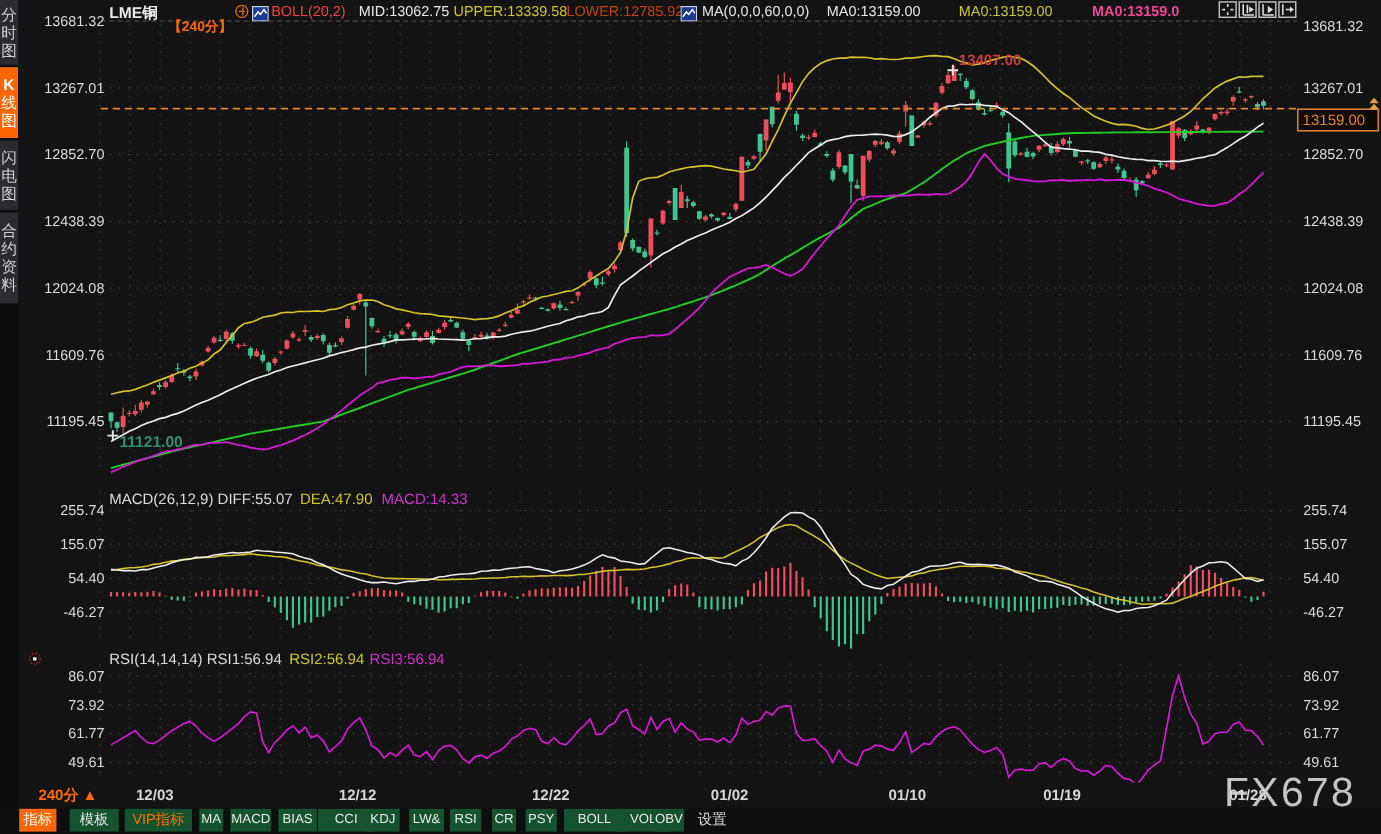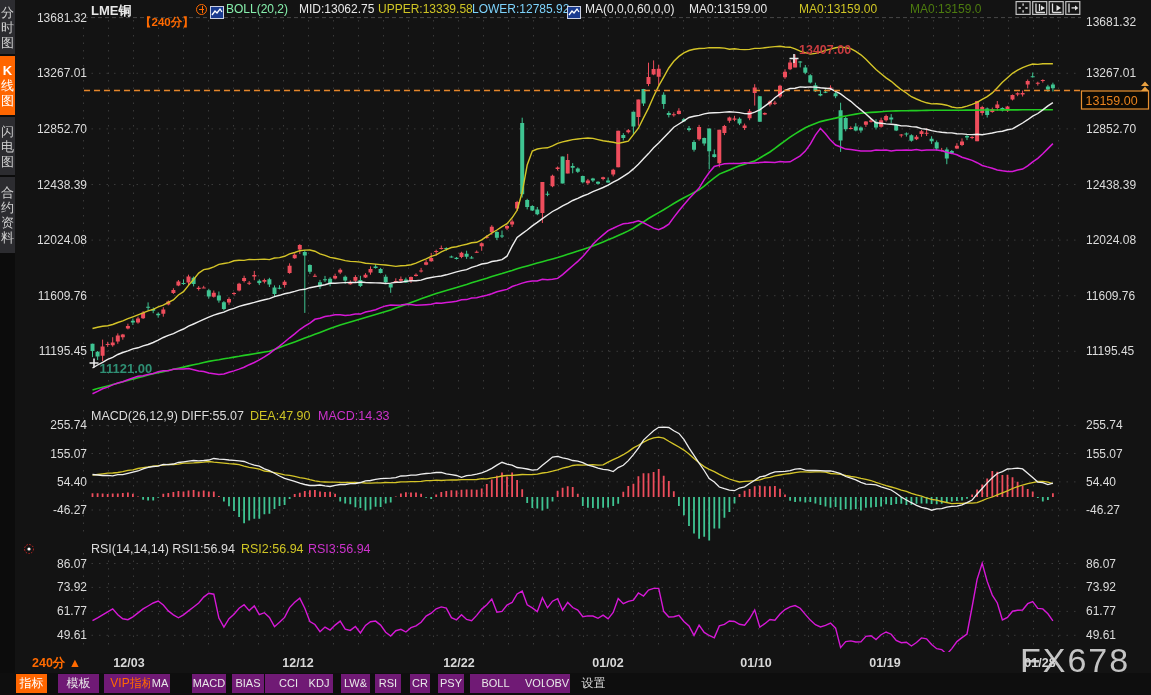--- a/index.html
+++ b/index.html
@@ -11,21 +11,21 @@
 .tab.act{background:#f60;color:#fff}
 .tab .k{color:#fff;font-weight:bold}
 .topbar{position:absolute;left:0;top:2px;height:16px;font-size:12px;z-index:4}
 .topbar span{position:absolute;top:0;white-space:nowrap}
 .circ{width:11px;height:11px;border:1px solid #ff6a00;border-radius:50%;top:2px!important}
 .circ i{position:absolute;left:2px;right:2px;top:4px;height:1px;background:#ff6a00}
 .circ i:after{content:'';position:absolute;left:3px;top:-3px;width:1px;height:7px;background:#ff6a00}
 .corner{position:absolute;left:1013px;top:0;z-index:6}
 .toolbar{position:absolute;left:0;right:0;top:673px;height:22px;background:#0e0e0e;
  z-index:6;font-size:12px;line-height:19px;white-space:nowrap}
-.b{position:absolute;top:1px;height:19px;background:#701a75;color:#e8e8e8;text-align:center}
+.b{position:absolute;top:1px;height:19px;background:#14532d;color:#e8e8e8;text-align:center}
 .b.on{background:#f60;color:#fff}
 .b.vip{color:#ff6a00}
 .b.en{font-size:11px}
 .b.plain{background:none;color:#ddd}
 svg text{font-family:"Liberation Sans",sans-serif}
 </style></head><body>
 <div class="stage">
 <div class="side">
 <div class="tab" style="height:54px">
         <span>分</span>
@@ -45,28 +45,28 @@
 <div class="tab" style="height:76px">
         <span>合</span>
         <span>约</span>
         <span>资</span>
         <span>料</span>
       </div>
 </div>
 <div class="topbar">
       <span style="left:91px;color:#e8e8e8;font-weight:bold;font-size:13px">LME铜</span>
       <span style="left:140px;color:#ff6a00;font-weight:bold;font-size:11.5px;top:13px">【240分】</span>
-      <span style="left:226px;color:#86efac;font-weight:normal">BOLL(20,2)</span>
+      <span style="left:226px;color:#ef4444;font-weight:normal">BOLL(20,2)</span>
       <span style="left:299px;color:#e8e8e8;font-weight:normal">MID:13062.75</span>
       <span style="left:378px;color:#cfc525;font-weight:normal">UPPER:13339.58</span>
-      <span style="left:472px;color:#7dd3fc;font-weight:normal">LOWER:12785.92</span>
+      <span style="left:472px;color:#c2410c;font-weight:normal">LOWER:12785.92</span>
       <span style="left:585px;color:#e8e8e8;font-weight:normal">MA(0,0,0,60,0,0)</span>
       <span style="left:689px;color:#e8e8e8;font-weight:normal">MA0:13159.00</span>
       <span style="left:799px;color:#cfc525;font-weight:normal">MA0:13159.00</span>
-      <span style="left:910px;color:#4d7c0f;font-weight:normal">MA0:13159.0</span>
+      <span style="left:910px;color:#ec4899;font-weight:bold">MA0:13159.0</span>
       <span class="circ" style="left:196px">
         <i></i>
       </span>
     </div>
 <div style="position:absolute;left:210px;top:3px;z-index:4"><svg width="14" height="13" viewBox="0 0 14 13" style="vertical-align:-2px">
         <rect x="0.5" y="0.5" width="13" height="12" fill="#1a3b8f" stroke="#c9cfe2"></rect>
         <path d="M2 9l3-4 2 2 3-4 2 3" stroke="#fff" stroke-width="1.3" fill="none"></path>
       </svg></div>
 <div style="position:absolute;left:567px;top:3px;z-index:4"><svg width="14" height="13" viewBox="0 0 14 13" style="vertical-align:-2px">
         <rect x="0.5" y="0.5" width="13" height="12" fill="#1a3b8f" stroke="#c9cfe2"></rect>
@@ -173,21 +173,21 @@
 <text x="756" y="667" fill="#d8d8d8" font-size="12.5" font-weight="bold" text-anchor="middle">01/10</text>
 <text x="885" y="667" fill="#d8d8d8" font-size="12.5" font-weight="bold" text-anchor="middle">01/19</text>
 <text x="1040" y="667" fill="#d8d8d8" font-size="12.5" font-weight="bold" text-anchor="middle">01/28</text>
 <text x="32" y="667" fill="#ff6a00" font-size="12.5" font-weight="bold">240分 ▲</text>
 <text x="1020" y="672" fill="#d4d4d4" fill-opacity="0.92" font-size="34" letter-spacing="2">FX678</text>
 </svg>
 <div class="toolbar">
       <span class="b on" style="left:16px;width:31px">指标</span>
       <span class="b" style="left:58px;width:41px">模板</span>
       <span class="b vip" style="left:104px;width:56px">VIP指标</span>
-      <span class="b en" style="left:150px;width:20px">MA</span>
+      <span class="b en" style="left:166px;width:20px">MA</span>
       <span class="b en" style="left:192px;width:34px">MACD</span>
       <span class="b en" style="left:232px;width:32px">BIAS</span>
       <span class="b en" style="left:265px;width:47px">CCI</span>
       <span class="b en" style="left:305px;width:28px">KDJ</span>
       <span class="b en" style="left:341px;width:29px">LW&amp;</span>
       <span class="b en" style="left:375px;width:26px">RSI</span>
       <span class="b en" style="left:410px;width:20px">CR</span>
       <span class="b en" style="left:438px;width:26px">PSY</span>
       <span class="b en" style="left:470px;width:51px">BOLL</span>
       <span class="b en" style="left:513px;width:46px">VOL</span>

